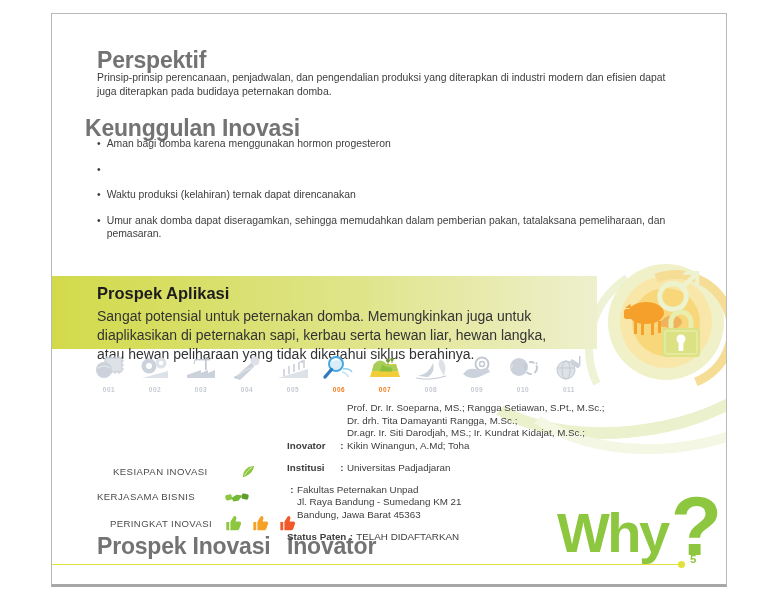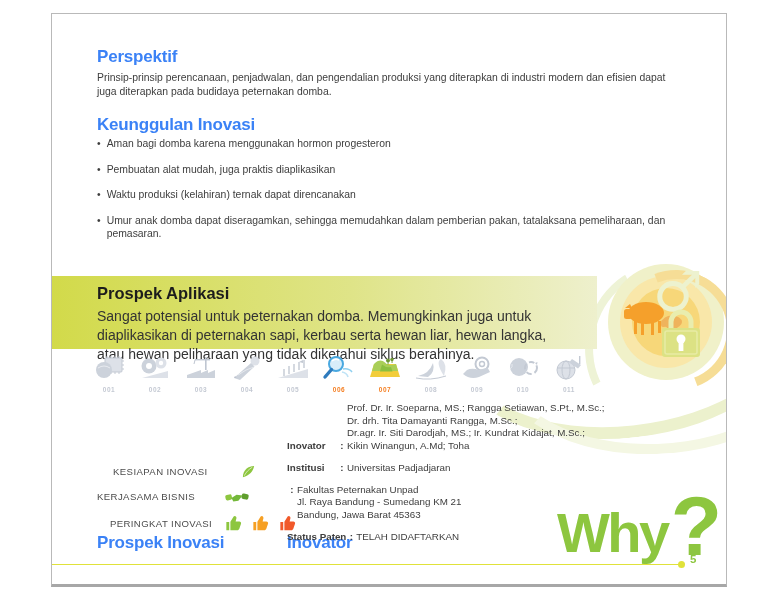--- a/index.html
+++ b/index.html
@@ -1,20 +1,20 @@
 <!DOCTYPE html>
 <html><head>
 <meta charset="utf-8">
 <style>
   html,body{margin:0;padding:0;background:#ffffff;}
   body{width:776px;height:600px;position:relative;font-family:"Liberation Sans",sans-serif;}
   .page{position:absolute;left:51px;top:13px;width:674px;height:570px;background:#fff;
         border:1px solid #b9b9b9;border-bottom:3px solid #a7a7a7;overflow:hidden;}
   .abs{position:absolute;}
-  .h-green{font-size:17px;font-weight:bold;color:#3b82f6;letter-spacing:-0.2px;}
+  .h-green{font-size:23px;font-weight:bold;color:#737373;letter-spacing:-0.2px;}
   .body-text{font-size:10.4px;color:#3d3d3d;line-height:1.38;}
   
   .bullets{left:45px;top:123px;width:585px;}
   .bullet-item{display:flex;margin-bottom:12px;font-size:10.4px;color:#3d3d3d;line-height:1.3;}
   .bullet-item .b{margin-right:6px;}
   
   .band{left:0;top:262px;width:545px;height:73px;z-index:2;
         background:linear-gradient(90deg,#d2da4a 0%,#dfe488 55%,#eef0cd 100%);}
   .band-title{position:absolute;left:45px;top:8px;font-size:16.5px;font-weight:bold;color:#1c1c1c;}
   .band-body{position:absolute;left:45px;top:31px;width:478px;font-size:14px;color:#333;line-height:1.35;}
@@ -56,29 +56,28 @@
   .pagenum{left:638px;top:539px;font-size:11.5px;font-weight:bold;color:#8dc63f;z-index:5;}
 </style>
 </head>
 <body>
 
 <div class="page">
 
   <div class="abs h-green" style="left:45px;top:33px;">Perspektif</div>
   <div class="abs body-text" style="left:45px;top:57px;width:580px;">Prinsip-prinsip perencanaan, penjadwalan, dan pengendalian produksi yang diterapkan di industri modern dan efisien dapat juga diterapkan pada budidaya peternakan domba.</div>
 
-  <div class="abs h-green" style="left:45px;top:101px;">Keunggulan Inovasi</div>
+  <div class="abs h-green" style="left:33px;top:101px;">Keunggulan Inovasi</div>
   <div class="abs bullets">
     <div class="bullet-item">
         <span class="b">•</span>
         <span>Aman bagi domba karena menggunakan hormon progesteron</span>
       </div>
     <div class="bullet-item">
         <span class="b">•</span>
-        <span>Pembuatan alat mudah, juga praktis diaplikasikan</span>
       </div>
     <div class="bullet-item">
         <span class="b">•</span>
         <span>Waktu produksi (kelahiran) ternak dapat direncanakan</span>
       </div>
     <div class="bullet-item">
         <span class="b">•</span>
         <span style="width:560px;">Umur anak domba dapat diseragamkan, sehingga memudahkan dalam pemberian pakan, tatalaksana pemeliharaan, dan pemasaran.</span>
       </div>
   </div>

